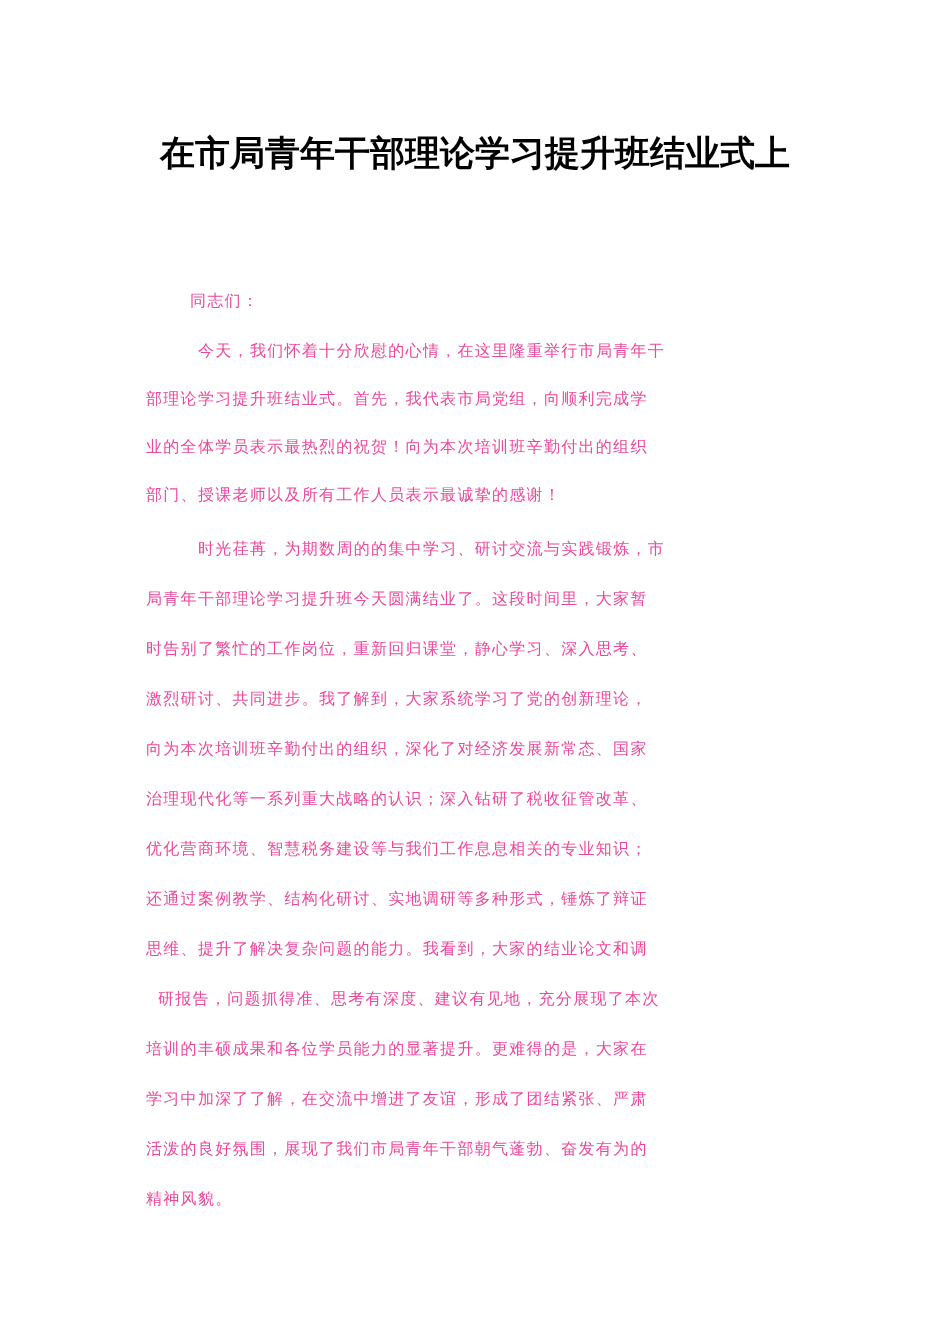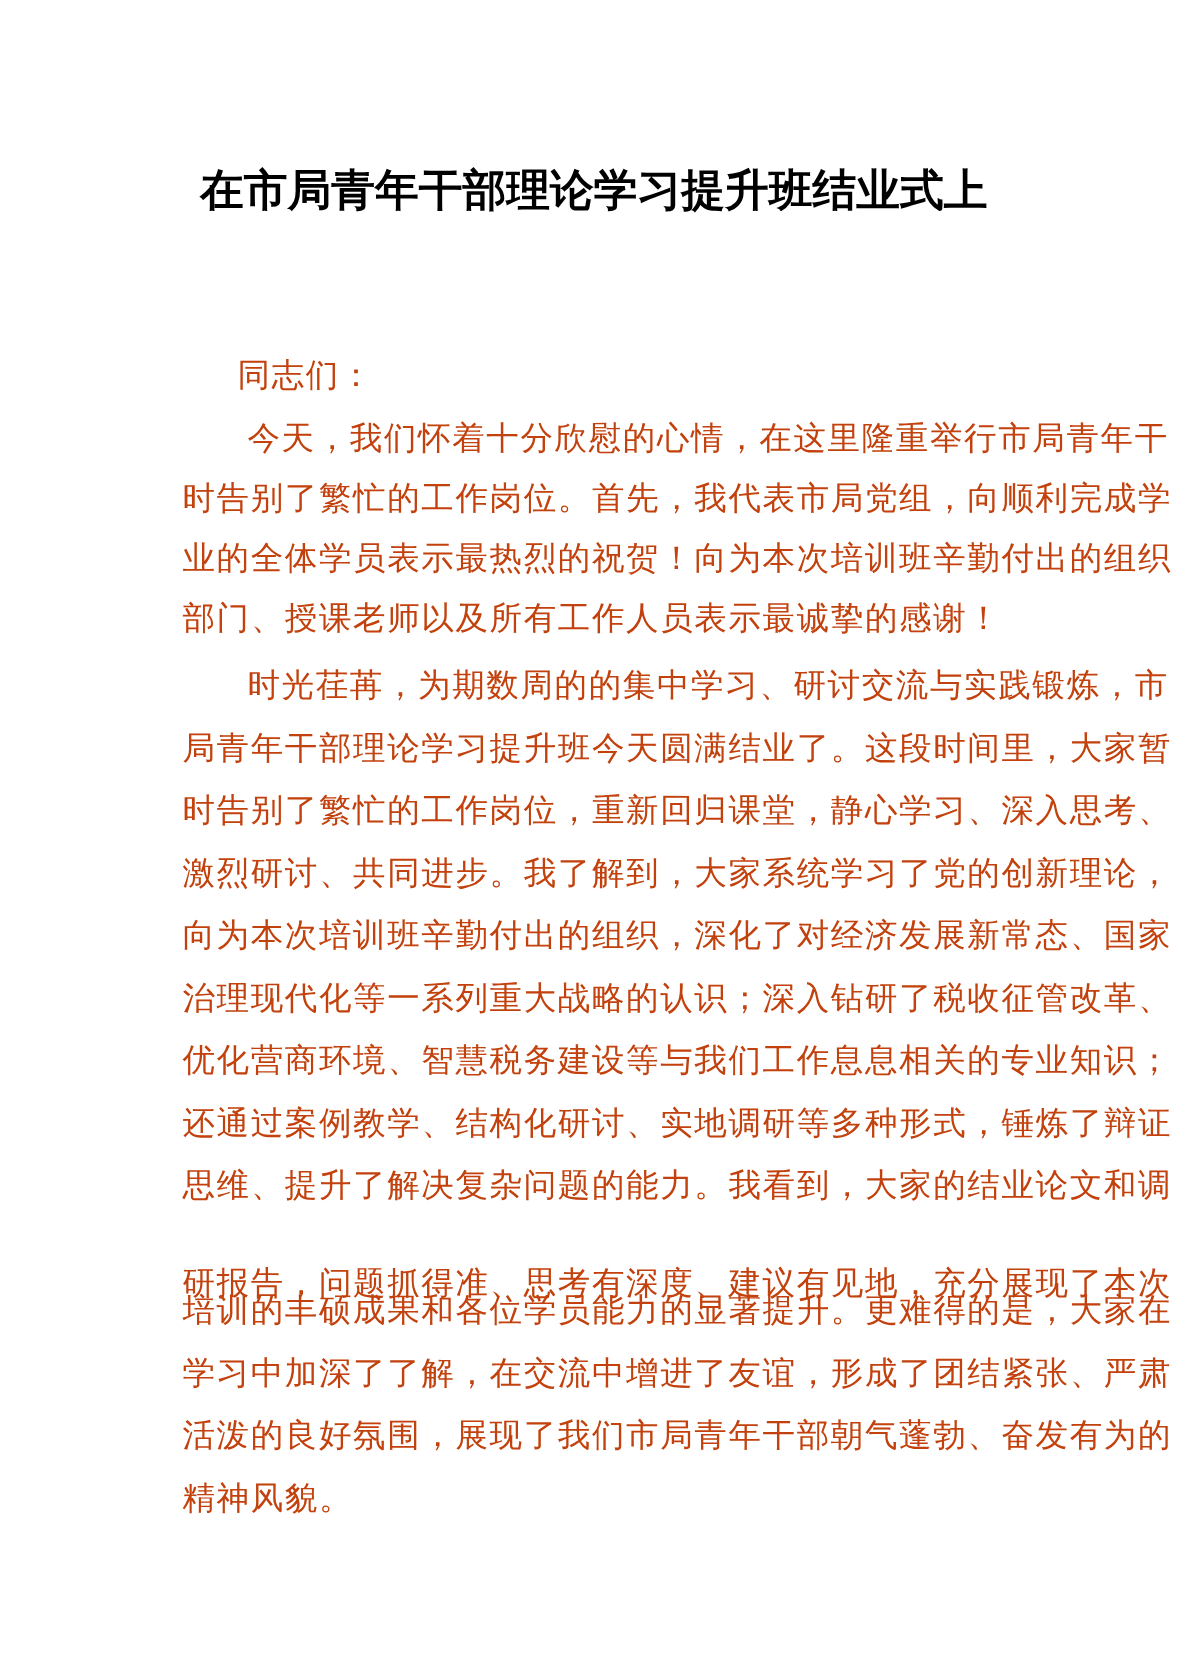--- a/index.html
+++ b/index.html
@@ -32,51 +32,51 @@
       line-height: 50px;
       color: #000000;
       letter-spacing: 0px;
       white-space: nowrap;
     }
     .title-line-1 { top: 128px; }
     .title-line-2 { top: 178px; }
     .line {
       position: absolute;
       left: 146px;
-      font-size: 26px;
+      font-size: 16px;
       line-height: 30px;
       white-space: nowrap;
-      color: #c2410c;
+      color: #ec4899;
       letter-spacing: 1.3px;
     }
     .indent { left: 190px; }
     .indent2 { left: 198px; }
   </style>
 </head>
 <body>
 
 <div class="page">
 
   <div class="title title-line-1">在市局青年干部理论学习提升班结业式上</div>
 
   <div class="line indent" style="top:286px;">同志们：</div>
 
   <div class="line indent2" style="top:336px;">今天，我们怀着十分欣慰的心情，在这里隆重举行市局青年干</div>
-  <div class="line" style="top:384px;">时告别了繁忙的工作岗位。首先，我代表市局党组，向顺利完成学</div>
+  <div class="line" style="top:384px;">部理论学习提升班结业式。首先，我代表市局党组，向顺利完成学</div>
   <div class="line" style="top:480px;">部门、授课老师以及所有工作人员表示最诚挚的感谢！</div>
   <div class="line" style="top:432px;">业的全体学员表示最热烈的祝贺！向为本次培训班辛勤付出的组织</div>
 
   <div class="line indent2" style="top:534px;">时光荏苒，为期数周的的集中学习、研讨交流与实践锻炼，市</div>
   <div class="line" style="top:584px;">局青年干部理论学习提升班今天圆满结业了。这段时间里，大家暂</div>
   <div class="line" style="top:634px;">时告别了繁忙的工作岗位，重新回归课堂，静心学习、深入思考、</div>
   <div class="line" style="top:684px;">激烈研讨、共同进步。我了解到，大家系统学习了党的创新理论，</div>
   <div class="line" style="top:734px;">向为本次培训班辛勤付出的组织，深化了对经济发展新常态、国家</div>
-  <div class="line" style="top:784px;">治理现代化等一系列重大战略的认识；深入钻研了税收征管改革、</div>
+  <div class="line" style="top:784px;font-family:Liberation Serif, serif;">治理现代化等一系列重大战略的认识；深入钻研了税收征管改革、</div>
   <div class="line" style="top:834px;">优化营商环境、智慧税务建设等与我们工作息息相关的专业知识；</div>
   <div class="line" style="top:884px;">还通过案例教学、结构化研讨、实地调研等多种形式，锤炼了辩证</div>
   <div class="line" style="top:934px;">思维、提升了解决复杂问题的能力。我看到，大家的结业论文和调</div>
-  <div class="line" style="top:1012px;">研报告，问题抓得准、思考有深度、建议有见地，充分展现了本次</div>
+  <div class="line" style="top:984px;margin-left:12px;">研报告，问题抓得准、思考有深度、建议有见地，充分展现了本次</div>
   <div class="line" style="top:1034px;">培训的丰硕成果和各位学员能力的显著提升。更难得的是，大家在</div>
   <div class="line" style="top:1084px;">学习中加深了了解，在交流中增进了友谊，形成了团结紧张、严肃</div>
   <div class="line" style="top:1134px;">活泼的良好氛围，展现了我们市局青年干部朝气蓬勃、奋发有为的</div>
   <div class="line" style="top:1184px;">精神风貌。</div>
 
 </div>
 
 </body></html>

